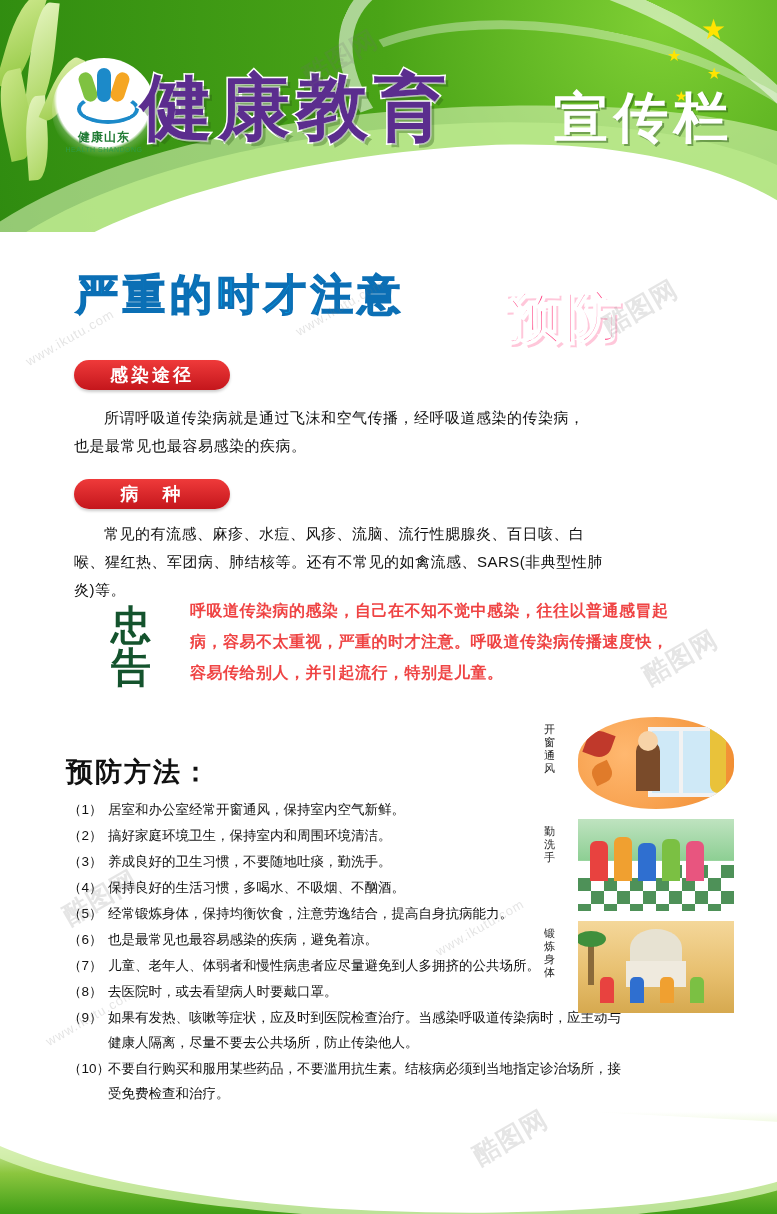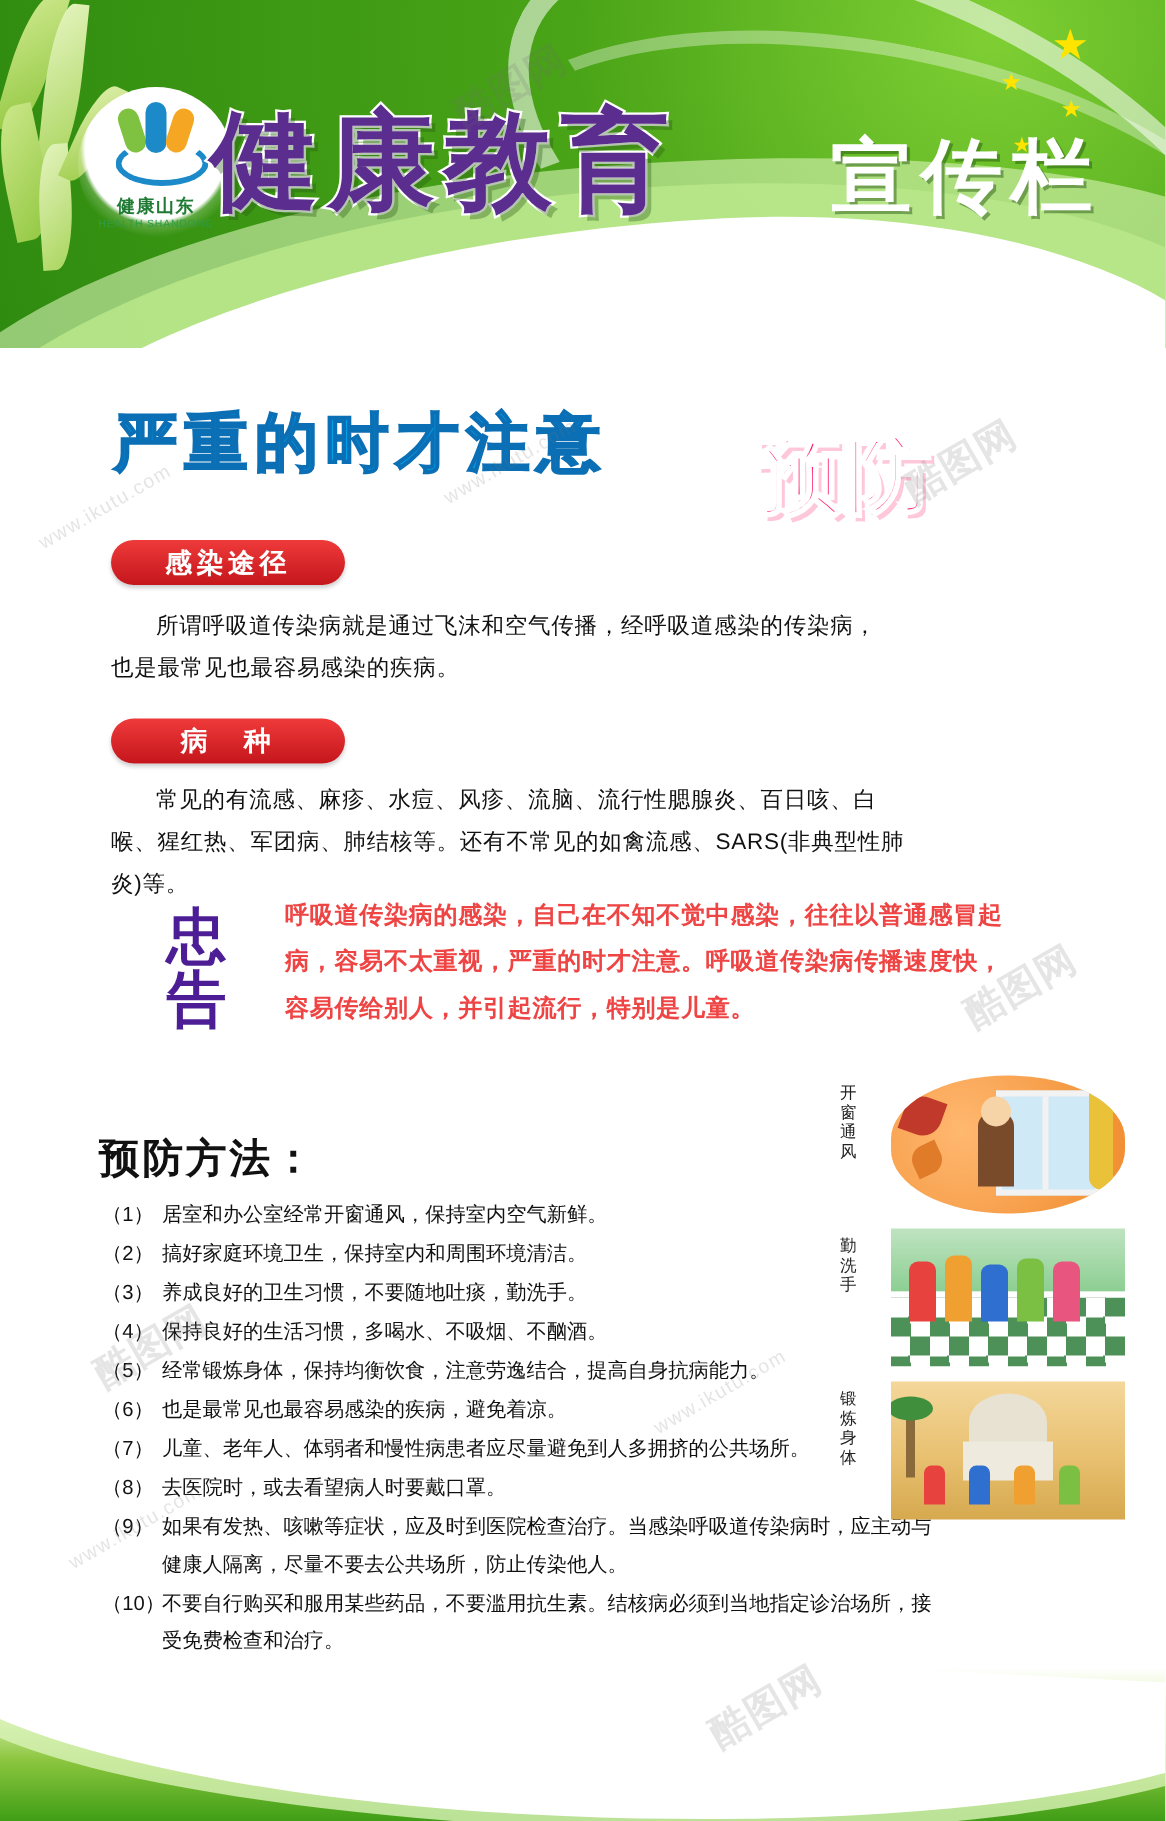--- a/index.html
+++ b/index.html
@@ -135,42 +135,42 @@
 
   .para{
     position:absolute;font-size:15px;color:#111;line-height:28px;
     letter-spacing:.5px;
   }
   .p1{left:74px;top:172px;width:520px;text-indent:30px;}
   .p2{left:74px;top:288px;width:540px;text-indent:30px;}
 
   .advice-label{
     position:absolute;left:108px;top:372px;
-    font-size:40px;font-weight:bold;color:#4c1d95;
+    font-size:40px;font-weight:bold;color:#14532d;
     line-height:42px;letter-spacing:2px;text-align:center;width:48px;
     font-family:"DejaVu Sans","Liberation Sans",sans-serif;
   }
   .advice-text{
     position:absolute;left:190px;top:363px;width:490px;
     font-size:16px;font-weight:bold;color:#ef4444;line-height:31px;
     letter-spacing:.5px;
   }
 
   .method-title{
     position:absolute;left:66px;top:522px;
     font-size:27px;font-weight:bold;color:#111;letter-spacing:2px;
     font-family:"DejaVu Sans","Liberation Sans",sans-serif;
   }
   .method-list{position:absolute;left:68px;top:565px;width:560px;}
   .mi{display:flex;font-size:13.5px;color:#111;line-height:25px;margin-bottom:1px;}
   .mi .num{width:34px;flex:none;text-align:right;padding-right:6px;}
   .mi .txt{flex:1;}
 
   
-  .img-col{position:absolute;left:580px;top:485px;width:180px;}
+  .img-col{position:absolute;left:564px;top:485px;width:180px;}
   .img-block{position:relative;margin-bottom:10px;}
   .img-cap{
     position:absolute;left:-20px;top:6px;width:16px;
     font-size:11px;color:#222;line-height:13px;letter-spacing:1px;
   }
   .pic{position:relative;width:156px;height:92px;overflow:hidden;margin-left:14px;}
 
   .pic1{border-radius:50%/46%;background:radial-gradient(circle at 30% 40%,#ffb870,#f08a2c);}
   .pic1 .win{position:absolute;right:16px;top:10px;width:62px;height:62px;background:#cfe9f7;border:4px solid #f2f2f2;}
   .pic1 .win:before{content:"";position:absolute;left:27px;top:0;width:4px;height:62px;background:#f2f2f2;}

